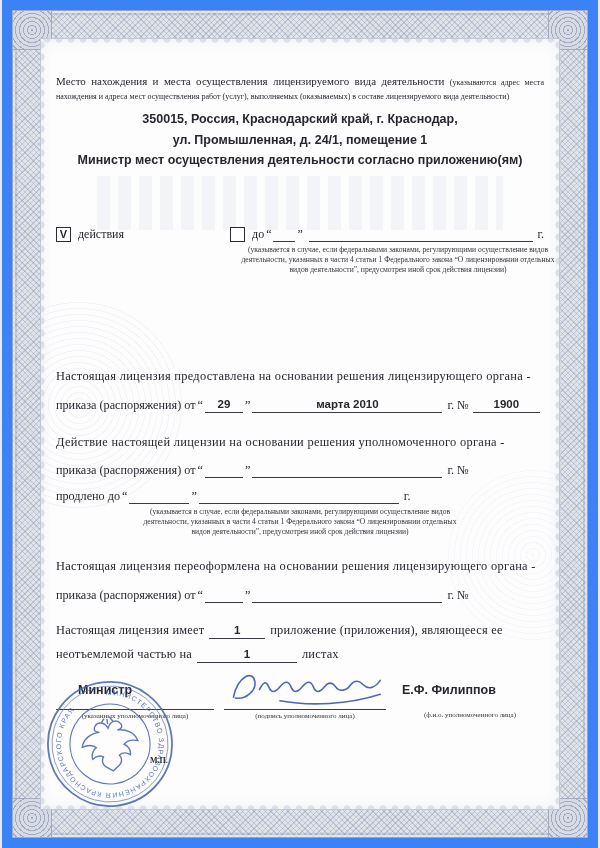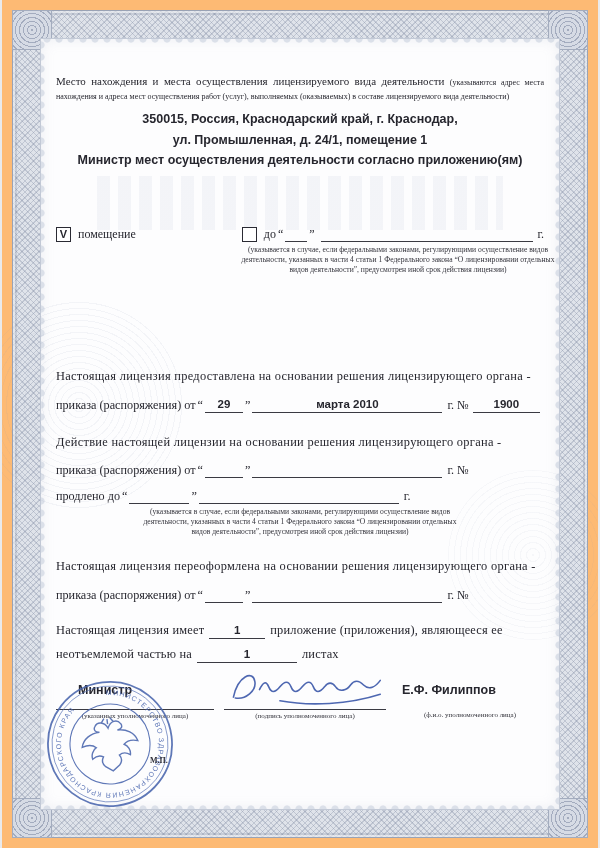--- a/index.html
+++ b/index.html
@@ -1,16 +1,16 @@
 <!DOCTYPE html>
 <html><head>
 <meta charset="utf-8">
 <style>
   html,body{margin:0;padding:0;background:#e9eaec;}
-  .page{position:relative;width:596px;height:848px;margin:0 auto;background:#fdba74;
+  .page{position:relative;width:596px;height:848px;margin:0 auto;background:#3b82f6;
         font-family:"Liberation Serif",serif;color:#26262e;overflow:hidden;}
 
   
   .frame{position:absolute;inset:10px;border:1px solid #9aa3b5;
     background:
       repeating-linear-gradient(45deg, rgba(125,136,160,.32) 0 1px, transparent 1px 4px),
       repeating-linear-gradient(135deg, rgba(125,136,160,.32) 0 1px, transparent 1px 4px),
       #dfe3ea;
     box-shadow:inset 0 0 0 2px rgba(255,255,255,.55), inset 0 0 0 4px rgba(125,136,160,.25);}
   .corner{position:absolute;width:38px;height:38px;border:1px solid #a3acbe;
@@ -122,21 +122,21 @@
     <div class="addr">
       <div>350015, Россия, Краснодарский край, г. Краснодар,</div>
       <div>ул. Промышленная, д. 24/1, помещение 1</div>
       <div>Министр мест осуществления деятельности согласно приложению(ям)</div>
     </div>
 
     <div class="term-row">
       <span class="cb">
         <span class="mark">V</span>
       </span>
-      <span class="lbl">помещение</span>
+      <span class="lbl">действия</span>
       <span class="cb cb2"></span>
       <span class="lbl">до</span>
       <span class="q">“</span>
       <span class="u" style="width:22px"></span>
       <span class="q">”</span>
       <span class="uflex"></span>
       <span>г.</span>
     </div>
     <div class="note note1">(указывается в случае, если федеральными законами, регулирующими осуществление видов деятельности, указанных в части 4 статьи 1 Федерального закона “О лицензировании отдельных видов деятельности”, предусмотрен иной срок действия лицензии)</div>
 
@@ -145,21 +145,21 @@
       <span>приказа (распоряжения) от</span>
       <span class="q">“</span>
       <span class="u w38 val">29</span>
       <span class="q">”</span>
       <span class="u w190 val">марта 2010</span>
       <span class="gap"></span>
       <span>г. №</span>
       <span class="uflex val" style="flex:1">1900</span>
     </div>
 
-    <p class="clause mt-med" style="margin-bottom:0;">Действие настоящей лицензии на основании решения лицензирующего органа -</p>
+    <p class="clause mt-med" style="margin-bottom:0;">Действие настоящей лицензии на основании решения уполномоченного органа -</p>
     <div class="row">
       <span>приказа (распоряжения) от</span>
       <span class="q">“</span>
       <span class="u w38"></span>
       <span class="q">”</span>
       <span class="u w190"></span>
       <span class="gap"></span>
       <span>г. №</span>
       <span class="uflex"></span>
     </div>

